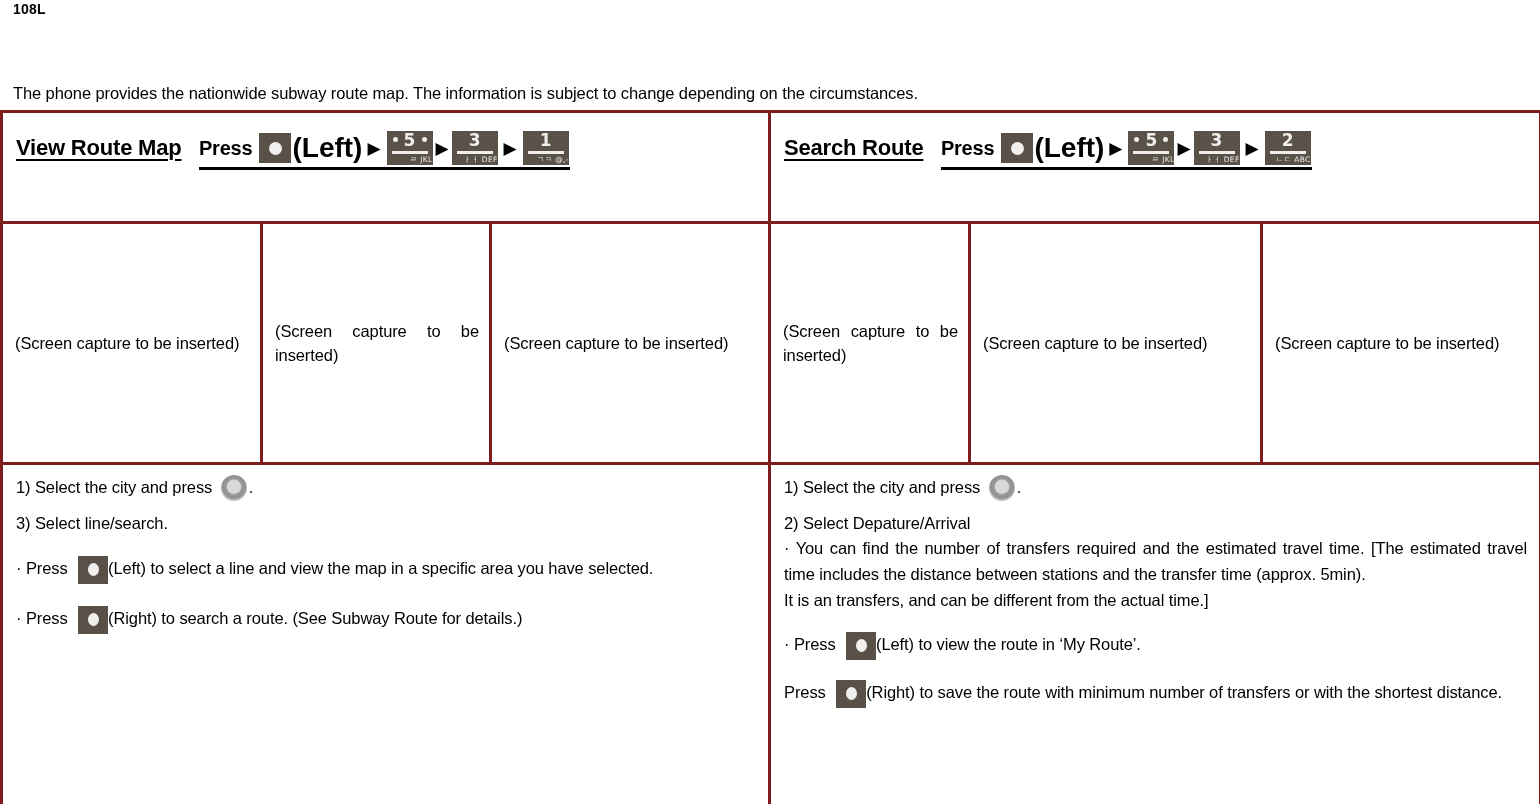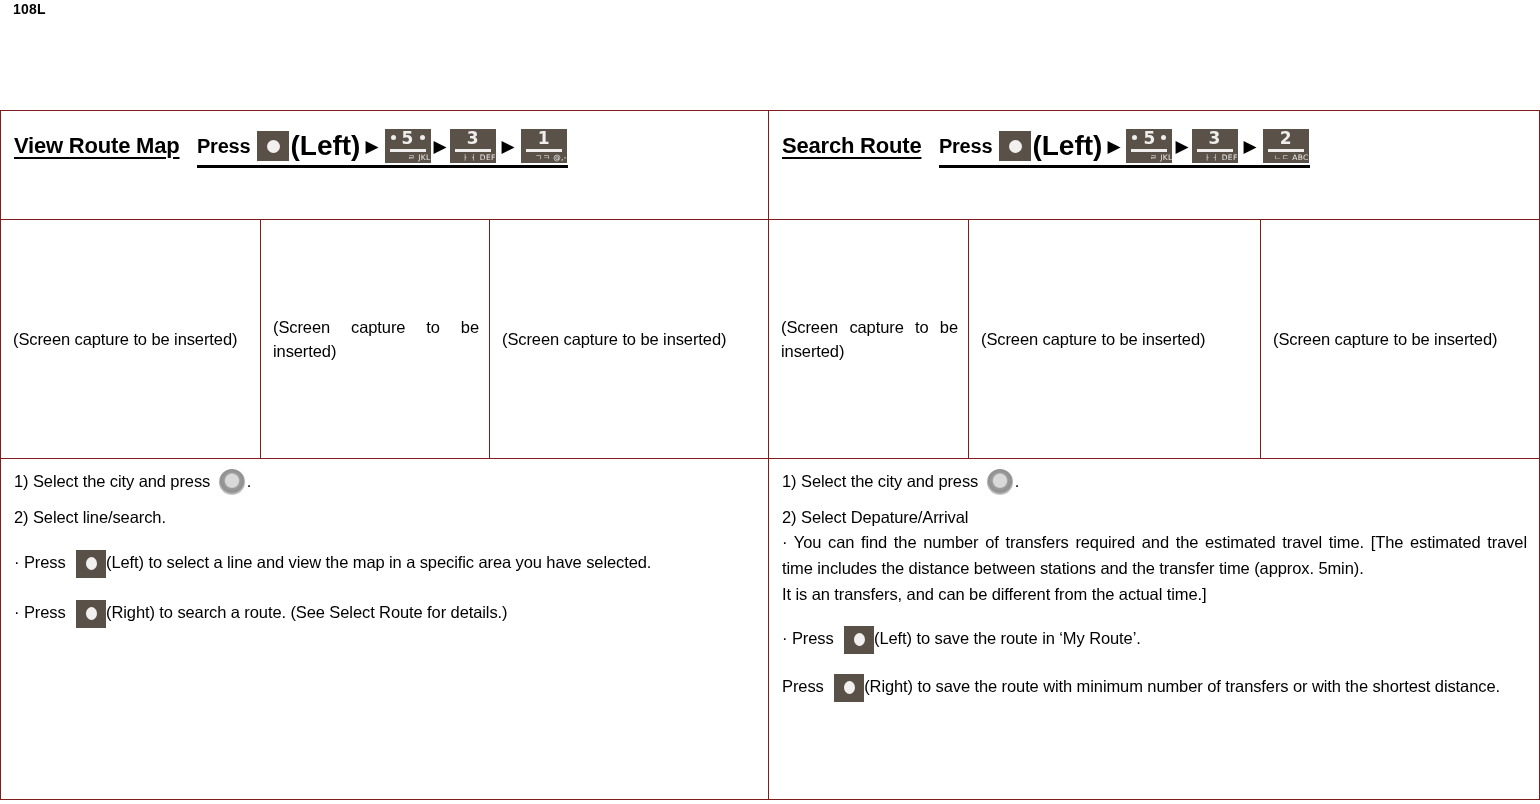--- a/index.html
+++ b/index.html
@@ -49,21 +49,21 @@
   
   .doc-table {
     position: absolute;
     left: 0;
     top: 110px;
     width: 1539px;
     border-collapse: collapse;
     table-layout: fixed;
   }
   .doc-table td {
-    border: 1px solid #7f1d1d;
+    border: 3px solid #7f1d1d;
     vertical-align: middle;
     padding: 0;
   }
 
   .header-cell {
     height: 108px;
     vertical-align: top !important;
     position: relative;
   }
   .section-title {
@@ -231,20 +231,21 @@
   }
   .gap-small { height: 8px; }
   .gap-med { height: 14px; }
 </style>
 </head>
 <body>
 
 <div class="page">
 
   <div class="page-code">108L</div>
+  <div class="intro">The phone provides the nationwide subway route map. The information is subject to change depending on the circumstances.</div>
 
   <table class="doc-table">
 
     <colgroup>
       <col style="width:260px">
       <col style="width:229px">
       <col style="width:279px">
       <col style="width:200px">
       <col style="width:292px">
       <col style="width:279px">
@@ -332,47 +333,47 @@
       </td>
     </tr>
 
     <tr>
       <td class="instr-cell" colspan="3">
         <div class="instr-inner">
           <div class="instr-line">
             <span>1) Select the city and press</span>
             <span class="okbtn"></span><span>.</span>
           </div>
-          <div class="instr-line">2) Select line/search.</div>
+          <div class="instr-line">3) Select line/search.</div>
           <div class="gap-small"></div>
           <div class="instr-line tall">
             <span>· Press</span>
             <span class="softkey inline"></span><span>(Left) to select a line and view the map in a specific area you have selected.</span>
           </div>
           <div class="gap-small"></div>
           <div class="instr-line tall">
             <span>· Press</span>
-            <span class="softkey inline"></span><span>(Right) to search a route. (See Select Route for details.)</span>
+            <span class="softkey inline"></span><span>(Right) to search a route. (See Subway Route for details.)</span>
           </div>
         </div>
       </td>
 
       <td class="instr-cell" colspan="3">
         <div class="instr-inner">
           <div class="instr-line">
             <span>1) Select the city and press</span>
             <span class="okbtn"></span><span>.</span>
           </div>
           <div class="instr-line" style="margin-bottom:0">2) Select Depature/Arrival</div>
           <div class="instr-para">· You can find the number of transfers required and the estimated travel time. [The estimated travel time includes the distance between stations and the transfer time (approx. 5min).</div>
           <div class="instr-para" style="text-align:left">It is an transfers, and can be different from the actual time.]</div>
           <div class="gap-med"></div>
           <div class="instr-line tall">
             <span>· Press</span>
-            <span class="softkey inline"></span><span>(Left) to save the route in ‘My Route’.</span>
+            <span class="softkey inline"></span><span>(Left) to view the route in ‘My Route’.</span>
           </div>
           <div class="gap-small"></div>
           <div class="instr-para" style="line-height:30px">
             <span>Press</span>
             <span class="softkey inline"></span><span>(Right) to save the route with minimum number of transfers or with the shortest distance.</span>
           </div>
         </div>
       </td>
     </tr>
 

